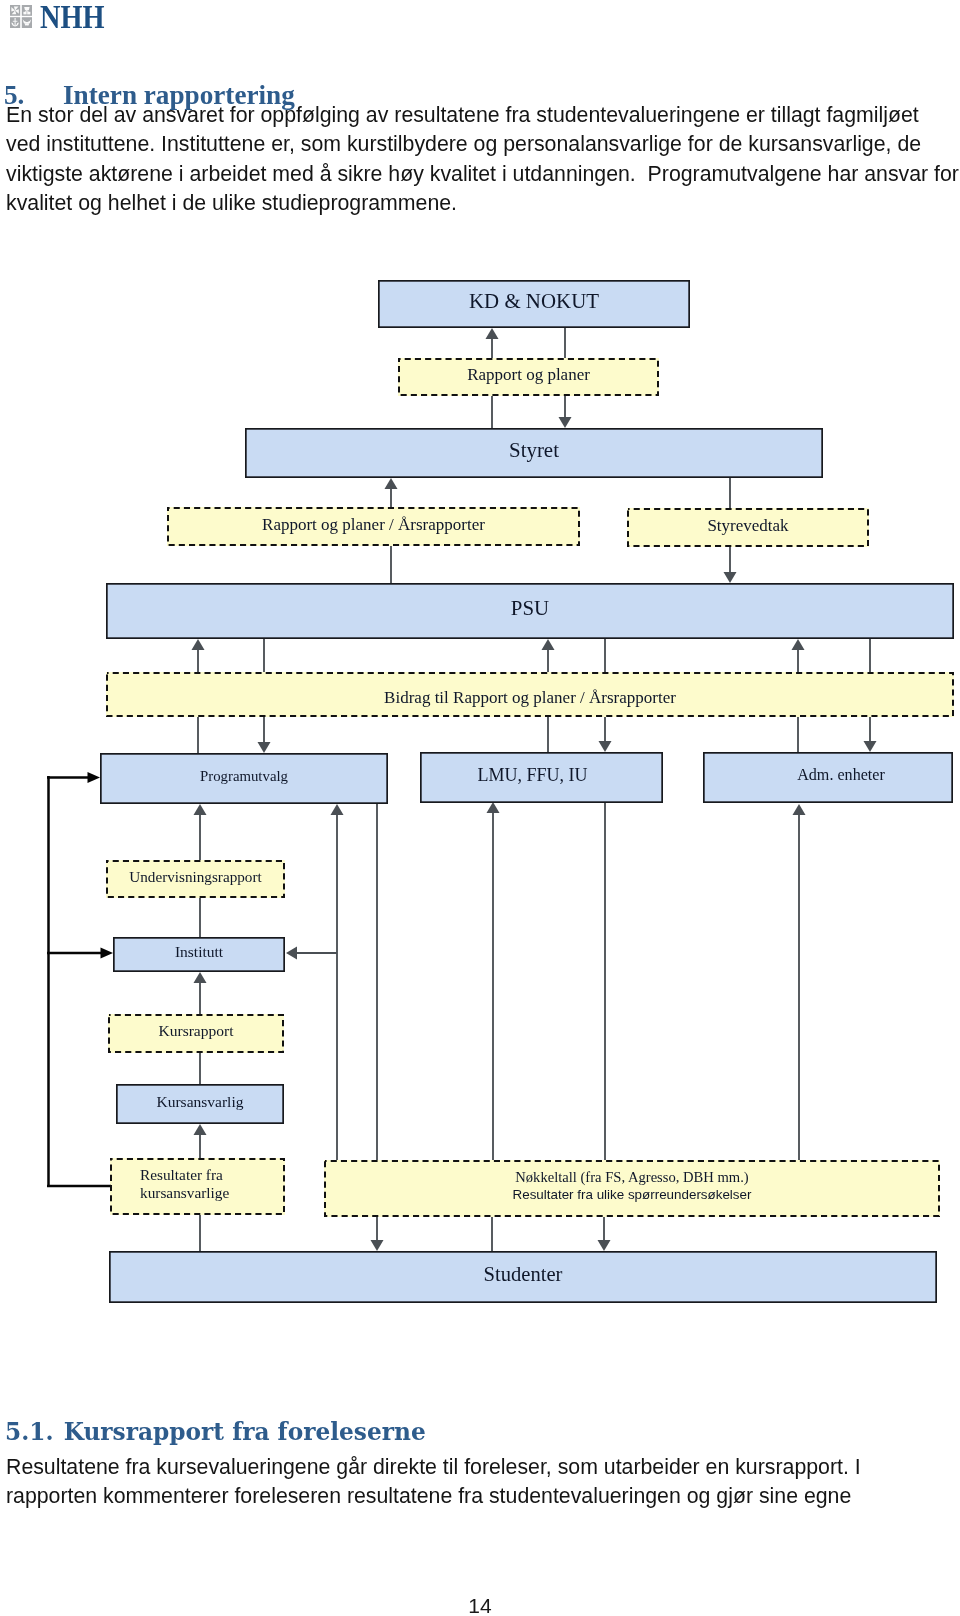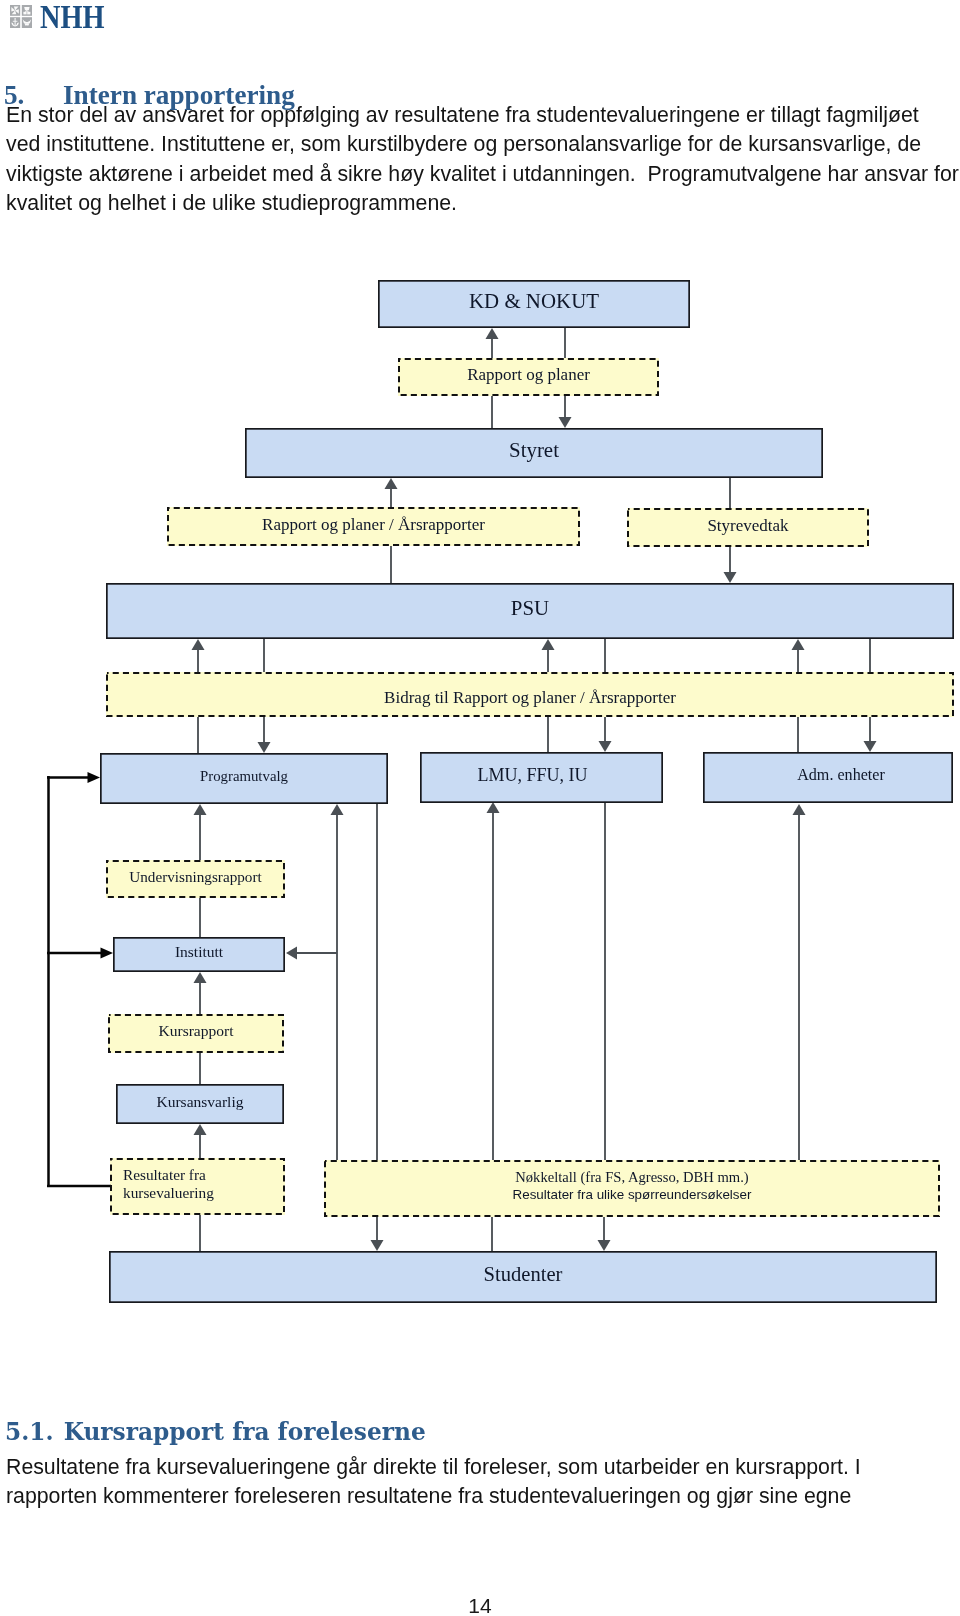--- a/index.html
+++ b/index.html
@@ -35,21 +35,21 @@
 
   
   #diagram{position:absolute;left:0;top:0;width:960px;height:1616px;}
   .node{position:absolute;box-sizing:border-box;display:flex;align-items:center;
         justify-content:center;text-align:center;
         font-family:"Liberation Serif",serif;color:#0f172a;line-height:1;
         padding-bottom:5px;}
   .node .stack{width:100%;}
   .node .stack>div{line-height:1.2;}
   .n-resultater{justify-content:flex-start;}
-  .n-resultater .stack{text-align:left;padding-left:13px;}
+  .n-resultater .stack{text-align:left;padding-left:30px;}
   .n-nokkeltall .stack>div:nth-child(2){font-family:"Liberation Sans",sans-serif;font-size:13.4px;}
   svg.edges{position:absolute;left:0;top:0;width:960px;height:1616px;overflow:visible;}
 </style>
 </head>
 <body>
 
 <div id="page">
 
   <div class="logo">
     <svg class="crest" viewBox="0 0 220 230">
@@ -236,21 +236,21 @@
 </div>
 <div class="node" style="left:108px;top:1014px;width:176px;height:39px;font-size:15.5px">
 <span>Kursrapport</span>
 </div>
 <div class="node" style="left:116px;top:1084px;width:168px;height:40px;font-size:15.5px">
 <span>Kursansvarlig</span>
 </div>
 <div class="node multi n-resultater" style="left:110px;top:1158px;width:175px;height:57px;font-size:15.3px">
 <div class="stack">
 <div>Resultater fra</div>
-<div>kursevaluering</div>
+<div>kursansvarlige</div>
 </div>
 </div>
 <div class="node multi n-nokkeltall" style="left:324px;top:1160px;width:616px;height:57px;font-size:14.6px">
 <div class="stack">
 <div>Nøkkeltall (fra FS, Agresso, DBH mm.)</div>
 <div>Resultater fra ulike spørreundersøkelser</div>
 </div>
 </div>
 <div class="node" style="left:109px;top:1251px;width:828px;height:52px;font-size:20.6px">
 <span>Studenter</span>

